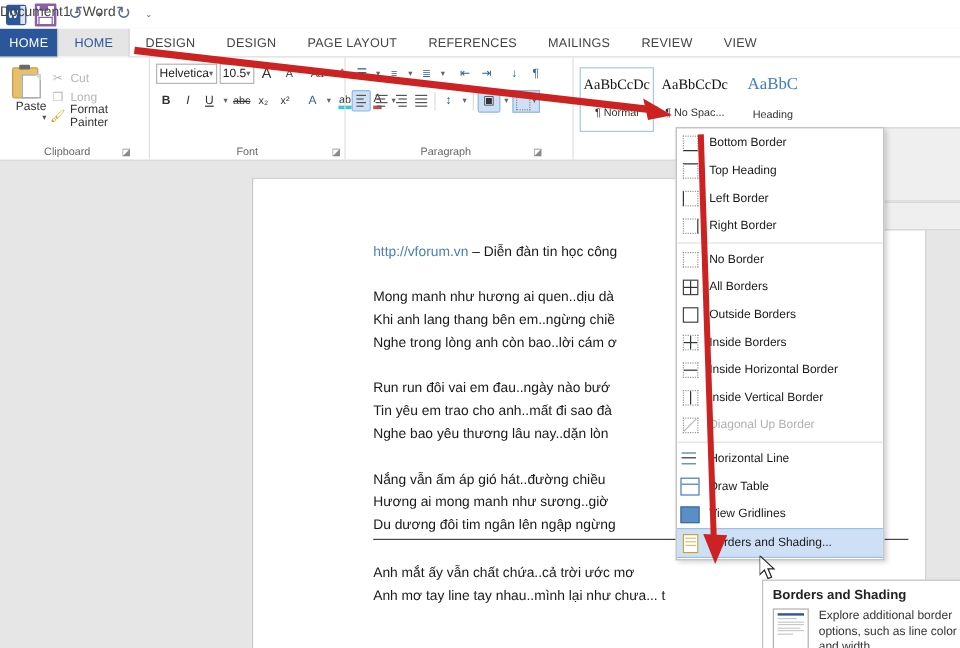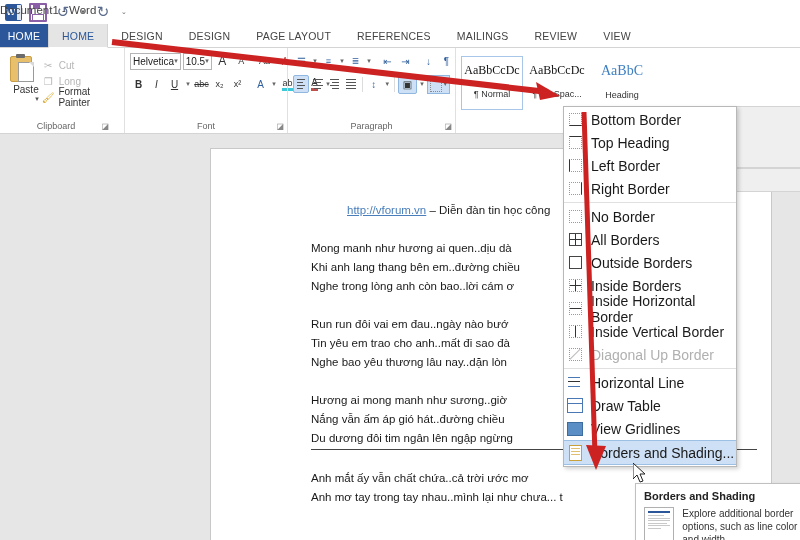--- a/index.html
+++ b/index.html
@@ -69,39 +69,39 @@
   .g-para{width:168px;}
   .prow{display:flex;align-items:center;gap:1px;height:20px;margin-bottom:3px;}
   .bluish{color:#2f5f9e;}
   .alignbtn{width:19px;height:18px;display:flex;flex-direction:column;justify-content:center;gap:1.5px;padding:0 3px;box-sizing:border-box;cursor:pointer;border-radius:2px;}
   .alignbtn i{display:block;height:1.5px;background:#555;}
   .alignbtn.sel{background:#cde0f5;border:1px solid #8fb7e0;}
   .bordersbtn{width:23px;height:19px;display:flex;align-items:center;gap:1px;padding:0 2px;box-sizing:border-box;background:#cde0f5;border:1px solid #8fb7e0;cursor:pointer;}
   .bgrid{width:13px;height:13px;border:1px dotted #8a8a8a;}
 
   
-  .g-styles{flex:1;}
+  .g-styles{flex:1;margin-left:22px;}
   .stylesrow{display:flex;gap:3px;padding-top:5px;}
   .stylebox{width:62px;height:54px;border:1px solid transparent;text-align:center;box-sizing:border-box;padding-top:6px;cursor:pointer;}
   .stylebox.sel{border:1px solid #a8c7e8;background:#fff;}
   .stylesample{font-size:12px;color:#111;font-family:"Liberation Serif",serif;overflow:hidden;white-space:nowrap;}
   .stylesample.h1{color:#3d7fc1;font-size:14px;}
   .stylename{font-size:9px;color:#333;margin-top:11px;white-space:nowrap;overflow:hidden;}
 
   
   .canvas{position:absolute;left:0;right:0;top:134px;bottom:0;background:#e6e6e6;}
   .page{position:absolute;left:210px;top:14px;width:560px;bottom:-40px;background:#fff;border:1px solid #c8c8c8;}
   .doctext{position:absolute;left:100px;top:52px;right:14px;font-family:"Liberation Sans",sans-serif;font-size:11.5px;color:#1a1a1a;line-height:19px;}
-  .link{color:#4a7ebb;text-decoration:underline;margin-left:36px;}
+  .link{color:#4a7ebb;}
   .para{margin-bottom:19px;}
   .para.bordered{border-bottom:1px solid #444;padding-bottom:1px;}
 
   
   .menu{position:absolute;left:563px;top:106px;width:172px;background:#fff;border:1px solid #b8b8b8;box-shadow:2px 2px 4px rgba(0,0,0,.18);z-index:40;padding:1px 0;}
-  .mi{height:23px;display:flex;align-items:center;font-size:14px;color:#1a1a1a;padding-left:2px;cursor:pointer;}
+  .mi{height:23px;display:flex;align-items:center;font-size:10px;color:#1a1a1a;padding-left:2px;cursor:pointer;text-align:center;}
   .mi.disabled{color:#b0b0b0;cursor:default;}
   .mi.hl{background:#cde0f5;border-top:1px solid #9cc0e4;border-bottom:1px solid #9cc0e4;}
   .mi .micon{width:18px;height:16px;margin-right:7px;display:flex;align-items:center;justify-content:center;flex:none;}
   .mdiv{height:1px;background:#e0e0e0;margin:2px 0;}
   .bx{width:13px;height:13px;border:1px dotted #9a9a9a;position:relative;box-sizing:border-box;}
   .bx.solid{border:1px solid #444;}
   .bx.b-bot{border-bottom:1px solid #333;}
   .bx.b-top{border-top:1px solid #333;}
   .bx.b-left{border-left:1px solid #333;}
   .bx.b-right{border-right:1px solid #333;}
@@ -365,36 +365,36 @@
   </div>
 
   <div class="canvas">
     <div class="page">
       <div class="doctext">
         <div class="para">
           <span class="link">http://vforum.vn</span><span> – Diễn đàn tin học công</span>
         </div>
         <div class="para">
           <div>Mong manh như hương ai quen..dịu dà</div>
-          <div>Khi anh lang thang bên em..đường chiều</div>
+          <div>Khi anh lang thang bên em..ngừng chiề</div>
           <div>Nghe trong lòng anh còn bao..lời cám ơ</div>
         </div>
         <div class="para">
           <div>Run run đôi vai em đau..ngày nào bướ</div>
           <div>Tin yêu em trao cho anh..mất đi sao đà</div>
           <div>Nghe bao yêu thương lâu nay..dặn lòn</div>
         </div>
         <div class="para bordered">
+          <div>Nắng vẫn ấm áp gió hát..đường chiều </div>
           <div>Hương ai mong manh như sương..giờ </div>
-          <div>Nắng vẫn ấm áp gió hát..đường chiều </div>
           <div>Du dương đôi tim ngân lên ngập ngừng</div>
         </div>
         <div class="para">
           <div>Anh mắt ấy vẫn chất chứa..cả trời ước mơ</div>
-          <div>Anh mơ tay trong tay nhau..mình lại như chưa... t</div>
+          <div>Anh mơ tay line tay nhau..mình lại như chưa... t</div>
         </div>
       </div>
     </div>
   </div>
 
   <div class="rpanel"></div>
   <div class="rpanel2"></div>
 
   <div class="menu">
     <div class="mi">

